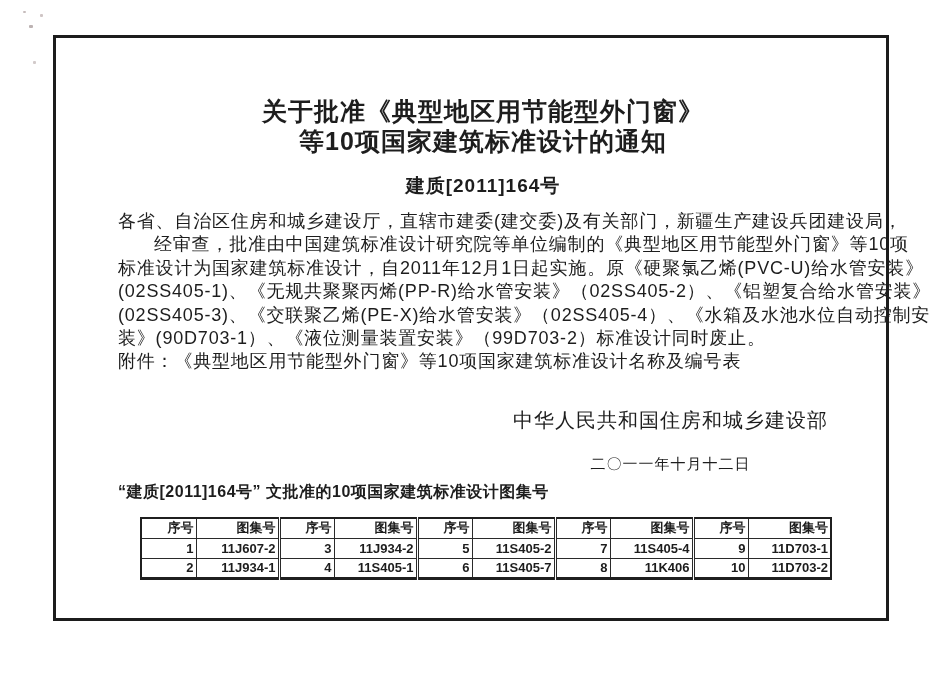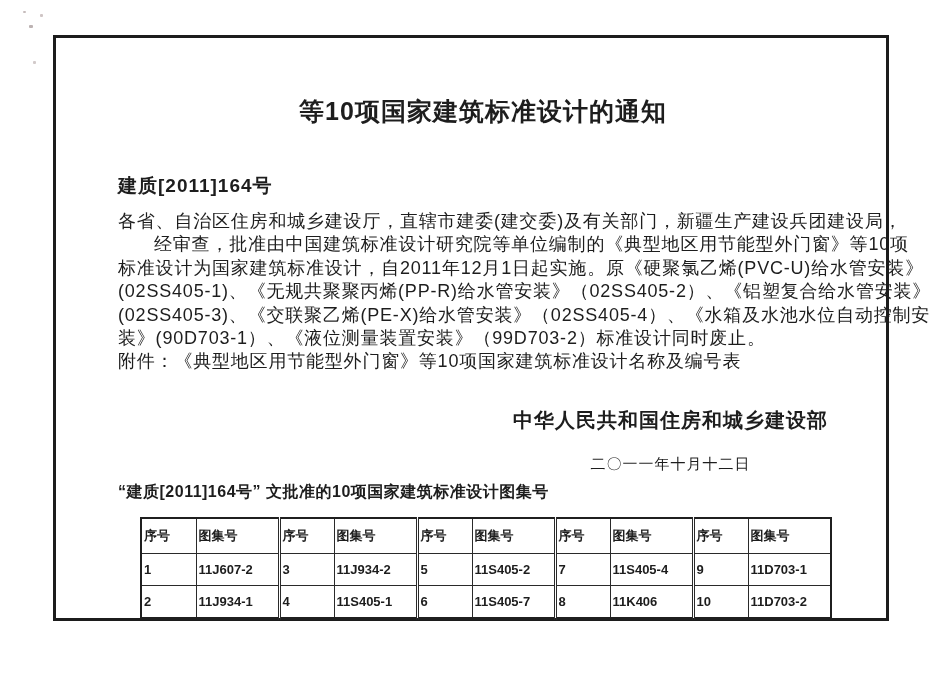--- a/index.html
+++ b/index.html
@@ -25,20 +25,21 @@
     text-align: center;
     font-size: 25px;
     font-weight: bold;
     line-height: 30px;
     letter-spacing: 1px;
   }
 
   .doc-number {
     position: absolute;
     left: 118px; top: 173px; width: 730px;
+    text-align: center;
     font-size: 19px;
     font-weight: bold;
     letter-spacing: 1px;
   }
 
   .doc-body {
     position: absolute;
     left: 118px; top: 210px; width: 748px;
     font-size: 18px;
     line-height: 23.4px;
@@ -47,21 +48,21 @@
   .doc-body .line { white-space: nowrap; }
   .doc-body .line.indent { text-indent: 2em; }
 
   .signature-block {
     position: absolute;
     right: 122px; top: 407px;
     text-align: center;
   }
   .signature-name {
     font-size: 20px;
-    font-weight: bold;
+    font-weight: normal;
     letter-spacing: 1px;
   }
   .signature-date {
     margin-top: 21px;
     font-size: 15px;
     letter-spacing: 1px;
   }
 
   .table-caption {
     position: absolute;
@@ -77,25 +78,25 @@
     border-collapse: collapse;
     border: 2px solid #1f1f1f;
     border-bottom-width: 3px;
     table-layout: fixed;
   }
   .standards-table col.c-seq  { width: 55px; }
   .standards-table col.c-code { width: 83px; }
   .standards-table th, .standards-table td {
     border: 1px solid #2a2a2a;
     height: 20px;
-    text-align: left;
+    text-align: right;
     vertical-align: middle;
     font-size: 13px;
     font-weight: bold;
-    padding: 8px 2px;
+    padding: 0 2px;
     white-space: nowrap;
   }
   .standards-table .grp { border-left: 3px double #2a2a2a; }
 
   .speck { position: absolute; border-radius: 1px; }
   .speck.s1 { left: 23px;  top: 11px; width: 3px; height: 2px; background: #c6bcbc; }
   .speck.s2 { left: 40px;  top: 14px; width: 3px; height: 3px; background: #cfc5c5; }
   .speck.s3 { left: 29px;  top: 25px; width: 4px; height: 3px; background: #bdb3b3; }
   .speck.s4 { left: 33px;  top: 61px; width: 3px; height: 3px; background: #d2caca; }
   .speck.s5 { left: 476px; top: 98px; width: 2px; height: 2px; background: #d8d0d0; }
@@ -105,20 +106,21 @@
 
 <div class="speck s1"></div>
 <div class="speck s2"></div>
 <div class="speck s3"></div>
 <div class="speck s4"></div>
 <div class="speck s5"></div>
 
 <div class="page-frame"></div>
 
 <div class="doc-title">
+  <div>关于批准《典型地区用节能型外门窗》</div>
   <div>等10项国家建筑标准设计的通知</div>
 </div>
 
 <div class="doc-number">建质[2011]164号</div>
 
 <div class="doc-body">
   <div class="line">各省、自治区住房和城乡建设厅，直辖市建委(建交委)及有关部门，新疆生产建设兵团建设局，</div>
   <div class="line indent">经审查，批准由中国建筑标准设计研究院等单位编制的《典型地区用节能型外门窗》等10项</div>
   <div class="line">标准设计为国家建筑标准设计，自2011年12月1日起实施。原《硬聚氯乙烯(PVC-U)给水管安装》</div>
   <div class="line">(02SS405-1)、《无规共聚聚丙烯(PP-R)给水管安装》（02SS405-2）、《铝塑复合给水管安装》</div>

